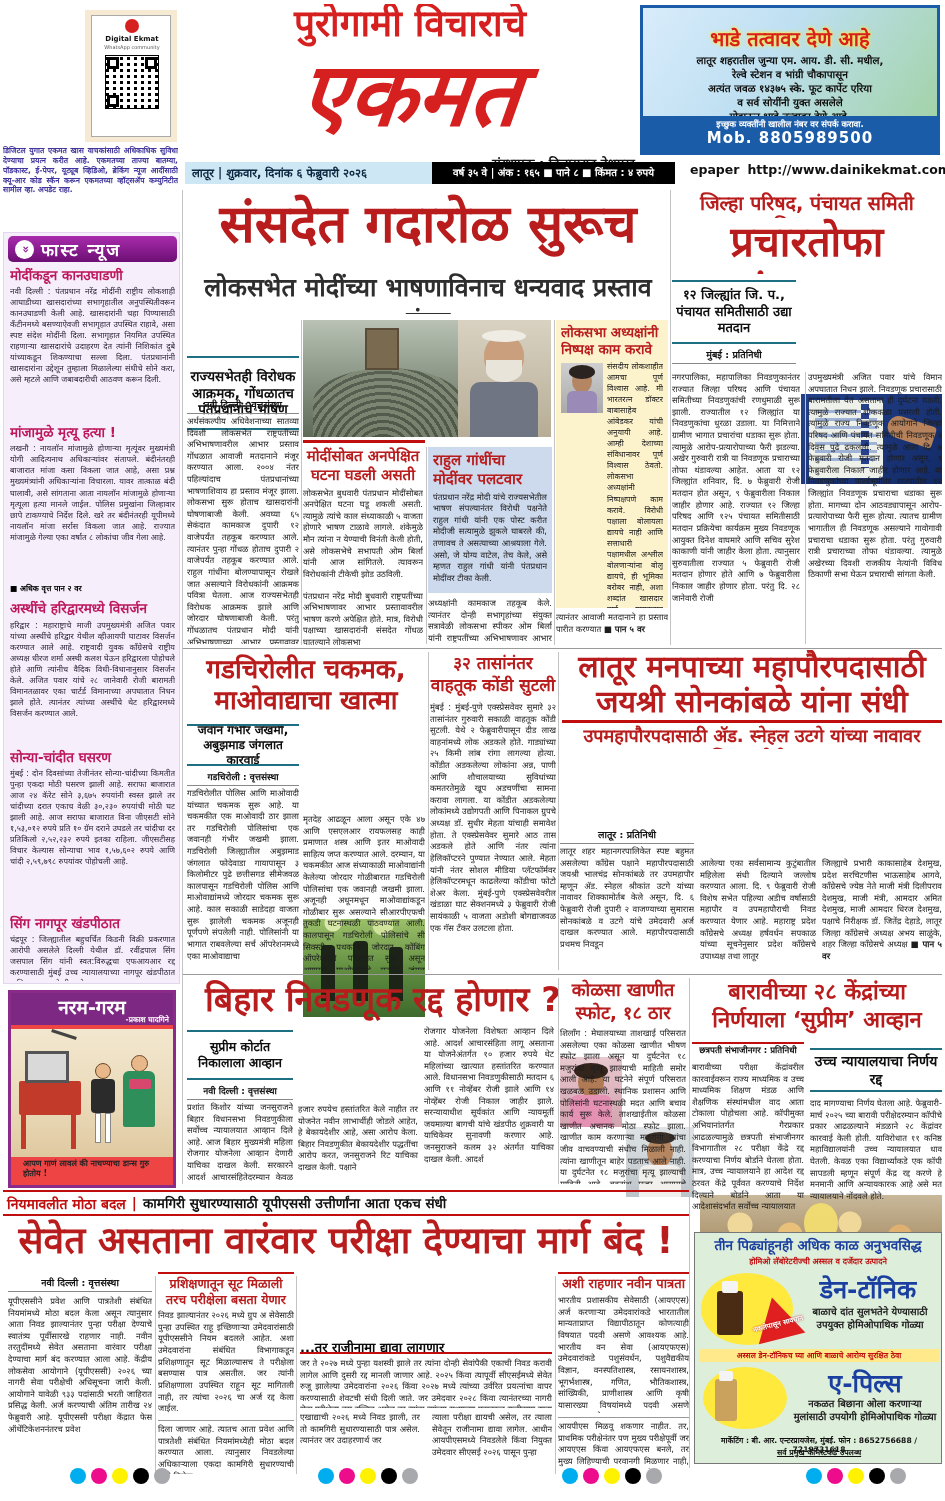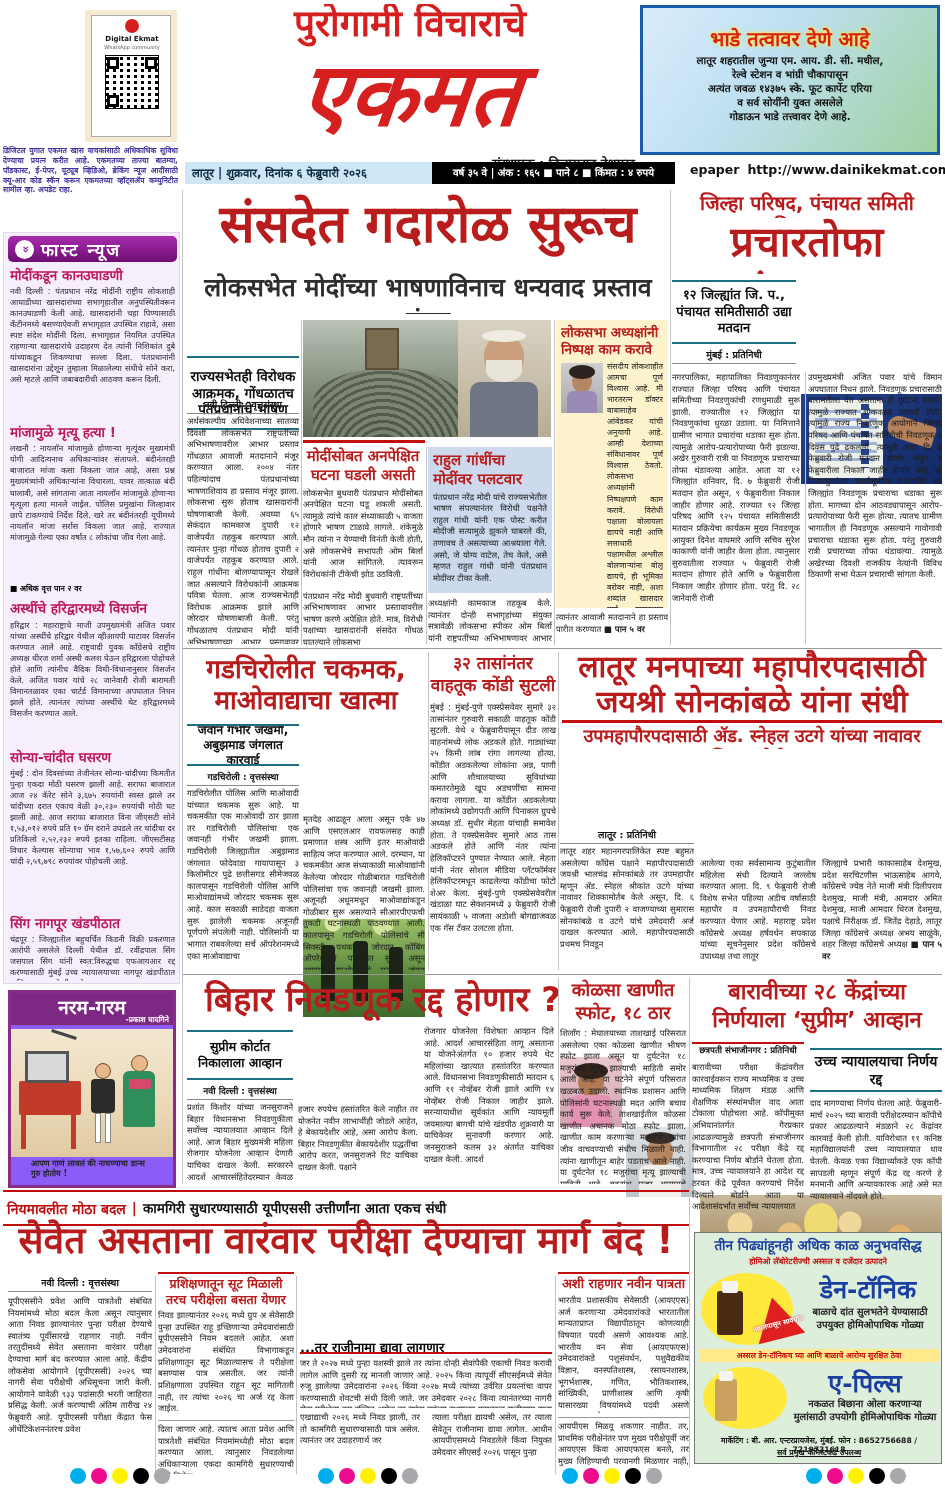--- a/index.html
+++ b/index.html
@@ -56,20 +56,24 @@
   <div class="ab red" id="logo" style="left:185px;top:46px;width:450px;height:108px;font-size:88px;text-align:center;line-height:1.12;overflow:hidden;">एकमत</div>
   <div class="ab" style="left:330px;top:154px;width:305px;font-size:13px;font-weight:bold;text-align:right;color:#111;">संस्थापक : विलासराव देशमुख</div>
 
   <div class="ab" id="rentad" style="left:640px;top:5px;width:300px;height:150px;">
     <div style="text-align:center;font-size:20px;font-weight:bold;color:#d6201f;text-shadow:0 0 2px #ffe93c,0 0 4px #ffe93c;margin-top:17px;">भाडे तत्वावर देणे आहे</div>
     <div style="white-space:pre-line;text-align:center;font-size:10.3px;font-weight:bold;color:#10100f;line-height:1.35;margin-top:2px;">लातूर शहरातील जुन्या एम. आय. डी. सी. मधील,
 रेल्वे स्टेशन व भांग्री चौकापासून
 अत्यंत जवळ १४३७५ स्के. फूट कार्पेट एरिया
 व सर्व सोयींनी युक्त असलेले
 गोडाऊन भाडे तत्त्वावर देणे आहे.</div>
+    <div class="ab" style="left:0;bottom:0;width:100%;height:36px;background:#1b5ca8;color:#fff;text-align:center;">
+      <div style="font-size:8.5px;font-weight:bold;margin-top:2px;">इच्छुक व्यक्तींनी खालील नंबर वर संपर्क करावा.</div>
+      <div style="font-size:15px;font-weight:bold;letter-spacing:1px;">Mob. 8805989500</div>
+    </div>
   </div>
 
   <div class="ab" style="left:690px;top:158px;width:250px;height:22px;font-size:12.5px;font-weight:bold;color:#111;display:flex;align-items:center;gap:4px;">
     <span>epaper</span>
     <span style="display:inline-block;width:12px;height:12px;border-radius:50%;background:#d6201f;"></span>
     <span>http://www.dainikekmat.com</span>
   </div>
 
   <div class="ab" style="left:185px;top:162px;width:490px;height:22px;background:#cde7f4;">
     <span style="position:absolute;left:7px;top:3px;font-size:11.5px;font-weight:bold;color:#0b2740;">लातूर | शुक्रवार, दिनांक ६ फेब्रुवारी २०२६</span>
@@ -99,40 +103,40 @@
         <div class="fn-h">सोन्या-चांदीत घसरण</div>
         <div class="fn-b" style="height:140px;overflow:hidden;">मुंबई : दोन दिवसांच्या तेजीनंतर सोन्या-चांदीच्या किमतीत पुन्हा एकदा मोठी घसरण झाली आहे. सराफा बाजारात आज २४ कॅरेट सोने ३,६७५ रुपयांनी स्वस्त झाले तर चांदीच्या दरात एकाच वेळी ३०,२३० रुपयांची मोठी घट झाली आहे. आज सराफा बाजारात विना जीएसटी सोने १,५३,०१२ रुपये प्रति १० ग्रॅम दराने उघडले तर चांदीचा दर प्रतिकिलो २,५२,२३२ रुपये इतका राहिला. जीएसटीसह विचार केल्यास सोन्याचा भाव १,५७,६०२ रुपये आणि चांदी २,५९,७९८ रुपयांवर पोहोचली आहे.</div>
       </div>
       <div class="fn-item">
         <div class="fn-h">सिंग नागपूर खंडपीठात</div>
         <div class="fn-b" style="height:60px;overflow:hidden;">चंद्रपूर : जिल्ह्यातील बहुचर्चित किडनी विक्री प्रकरणात आरोपी असलेले दिल्ली येथील डॉ. रवींद्रपाल सिंग जसपाल सिंग यांनी स्वत:विरुद्धचा एफआयआर रद्द करण्यासाठी मुंबई उच्च न्यायालयाच्या नागपूर खंडपीठात याचिका दाखल केली आहे.</div>
       </div>
     </div>
   </div>
 
-  <div class="ab" style="left:8px;top:990px;width:168px;height:198px;border:3px solid #8a2b8a;background:#8b5cf6;">
+  <div class="ab" style="left:8px;top:990px;width:168px;height:198px;border:3px solid #8a2b8a;background:#ef4444;">
     <div style="height:32px;background:#7d2882;position:relative;">
       <span style="position:absolute;left:0;top:1px;width:100%;text-align:center;color:#fff;font-weight:bold;font-size:19px;">नरम-गरम</span>
       <span style="position:absolute;right:4px;top:21px;color:#fff;font-size:7.5px;font-weight:bold;">-प्रकाश घादगिने</span>
     </div>
     <div class="ph" style="width:162px;height:128px;margin-top:4px;background:linear-gradient(180deg,#f2e7cf 0%,#ead9b8 60%,#dfc9a0 100%);">
       <div class="ab" style="left:8px;top:52px;width:62px;height:34px;background:#c23a2a;border-radius:2px;"></div>
       <div class="ab" style="left:10px;top:86px;width:5px;height:34px;background:#c23a2a;"></div>
       <div class="ab" style="left:60px;top:86px;width:5px;height:34px;background:#c23a2a;"></div>
       <div class="ab" style="left:14px;top:22px;width:44px;height:32px;background:#d9d9d9;border:3px solid #555;"></div>
       <div class="ab" style="left:84px;top:34px;width:16px;height:16px;border-radius:50%;background:#e8b88a;border:1px solid #6b4a2a;"></div>
       <div class="ab" style="left:80px;top:50px;width:24px;height:34px;background:#2b2b2b;border-radius:4px;"></div>
       <div class="ab" style="left:84px;top:84px;width:6px;height:30px;background:#fff;border:1px solid #888;"></div>
       <div class="ab" style="left:94px;top:84px;width:6px;height:30px;background:#fff;border:1px solid #888;"></div>
       <div class="ab" style="left:120px;top:26px;width:17px;height:17px;border-radius:50%;background:#e8b88a;border:1px solid #6b4a2a;"></div>
       <div class="ab" style="left:112px;top:42px;width:32px;height:56px;background:#2e8f5b;border-radius:6px 6px 2px 2px;"></div>
       <div class="ab" style="left:118px;top:50px;width:22px;height:10px;background:#d8486e;border-radius:2px;"></div>
       <div class="ab" style="left:40px;top:4px;width:26px;height:3px;background:#444;transform:rotate(18deg);"></div>
     </div>
-    <div style="padding:2px 20px;font-size:8px;font-weight:bold;color:#222;line-height:1.25;">आपण गाणं लावलं की नाचण्याचा डान्स गुरु होतोय !</div>
+    <div style="padding:2px 12px;font-size:8px;font-weight:bold;color:#222;line-height:1.25;">आपण गाणं लावलं की नाचण्याचा डान्स गुरु होतोय !</div>
   </div>
 
   <div class="ab hl" style="left:183px;top:192px;width:490px;height:76px;font-size:52px;line-height:1.25;">संसदेत गदारोळ सुरूच</div>
   <div class="ab hl" style="left:183px;top:272px;width:490px;height:42px;font-size:25px;color:#2e2e2e;line-height:1.3;">लोकसभेत मोदींच्या भाषणाविनाच धन्यवाद प्रस्ताव मंजूर</div>
 
   <div class="ab shd" style="left:187px;top:320px;width:112px;height:74px;font-size:13.5px;line-height:1.25;margin-top:36px;">राज्यसभेतही विरोधक आक्रमक, गोंधळातच पंतप्रधानांचे भाषण</div>
   <div class="ab by" style="left:187px;top:398px;width:112px;border-bottom:1px solid #888;padding-bottom:2px;">नवी दिल्ली : वृत्तसंस्था</div>
   <div class="ab bd" style="left:187px;top:416px;width:112px;height:228px;">अर्थसंकल्पीय अधिवेशनाच्या सातव्या दिवशी लोकसभेत राष्ट्रपतींच्या अभिभाषणावरील आभार प्रस्ताव गोंधळात आवाजी मतदानाने मंजूर करण्यात आला. २००४ नंतर पहिल्यांदाच पंतप्रधानांच्या भाषणाशिवाय हा प्रस्ताव मंजूर झाला. लोकसभा सुरू होताच खासदारांनी घोषणाबाजी केली. अवघ्या ६५ सेकंदात कामकाज दुपारी १२ वाजेपर्यंत तहकूब करण्यात आले. त्यानंतर पुन्हा गोंधळ होताच दुपारी २ वाजेपर्यंत तहकूब करण्यात आले. राहुल गांधींना बोलण्यापासून रोखले जात असल्याने विरोधकांनी आक्रमक पवित्रा घेतला. आज राज्यसभेतही विरोधक आक्रमक झाले आणि जोरदार घोषणाबाजी केली. परंतु गोंधळातच पंतप्रधान मोदी यांनी अभिभाषणाच्या आभार प्रस्तावावर विरोधकांच्या टीकेला उत्तर दिले.</div>
 
   <div class="ab ph" style="left:303px;top:320px;width:248px;height:117px;background:linear-gradient(180deg,#b9c2b4 0%,#8e998a 45%,#5f6a57 100%);">
@@ -241,21 +245,21 @@
 
   <div class="ab hl" style="left:560px;top:978px;width:126px;height:48px;font-size:18px;line-height:1.3;">कोळसा खाणीत स्फोट, १८ ठार</div>
   <div class="ab bd" style="left:560px;top:1028px;width:126px;height:156px;">शिलाँग : मेघालयाच्या ताशखाई परिसरात असलेल्या एका कोळसा खाणीत भीषण स्फोट झाला असून या दुर्घटनेत १८ मजुरांचा मृत्यू झाल्याची माहिती समोर आली आहे. या घटनेने संपूर्ण परिसरात खळबळ उडाली. स्थानिक प्रशासन आणि पोलिसांनी घटनास्थळी मदत आणि बचाव कार्य सुरू केले. ताशखाईतील कोळसा खाणीत अचानक मोठा स्फोट झाला. खाणीत काम करणाऱ्या मजुरांना त्यांचा जीव वाचवण्याची संधीच मिळाली नाही. त्यांना खाणीतून बाहेर पडताच आले नाही. या दुर्घटनेत १८ मजुरांचा मृत्यू झाल्याची माहिती आहे. बहुतांश मजूर आसामचे आहेत.</div>
 
   <div class="ab hl" style="left:692px;top:978px;width:250px;height:58px;font-size:22px;line-height:1.25;">बारावीच्या २८ केंद्रांच्या निर्णयाला ‘सुप्रीम’ आव्हान</div>
   <div class="ab by" style="left:692px;top:1042px;width:112px;border-top:2px solid #c00d0d;padding-top:0;font-size:8.6px;">छत्रपती संभाजीनगर : प्रतिनिधी</div>
   <div class="ab bd" style="left:692px;top:1062px;width:112px;height:166px;">बारावीच्या परीक्षा केंद्रांवरील कारवाईवरून राज्य माध्यमिक व उच्च माध्यमिक शिक्षण मंडळ आणि शैक्षणिक संस्थांमधील वाद आता टोकाला पोहोचला आहे. कॉपीमुक्त अभियानांतर्गत गैरप्रकार आढळल्यामुळे छत्रपती संभाजीनगर विभागातील २८ परीक्षा केंद्रे रद्द करण्याचा निर्णय बोर्डाने घेतला होता. मात्र, उच्च न्यायालयाने हा आदेश रद्द ठरवत केंद्रे पूर्ववत करण्याचे निर्देश दिल्याने बोर्डाने आता या आदेशासंदर्भात सर्वोच्च न्यायालयात</div>
   <div class="ab shd" style="left:810px;top:1048px;width:132px;height:44px;font-size:14px;line-height:1.3;">उच्च न्यायालयाचा निर्णय रद्द</div>
   <div class="ab bd" style="left:810px;top:1098px;width:132px;height:130px;">दाद मागण्याचा निर्णय घेतला आहे. फेब्रुवारी-मार्च २०२५ च्या बारावी परीक्षेदरम्यान कॉपीचे प्रकार आढळल्याने मंडळाने २८ केंद्रांवर कारवाई केली होती. याविरोधात ११ कनिष्ठ महाविद्यालयांनी उच्च न्यायालयात धाव घेतली. केवळ एका विद्यार्थ्याकडे एक कॉपी सापडली म्हणून संपूर्ण केंद्र रद्द करणे हे मनमानी आणि अन्यायकारक आहे असे मत न्यायालयाने नोंदवले होते.</div>
 
-  <div class="ab" style="left:3px;top:1190px;width:686px;height:36px;border-top:2px solid #c00d0d;border-bottom:2px solid #c00d0d;display:flex;align-items:center;gap:6px;">
+  <div class="ab" style="left:3px;top:1190px;width:686px;height:26px;border-top:2px solid #c00d0d;border-bottom:2px solid #c00d0d;display:flex;align-items:center;gap:6px;">
     <span style="font-size:14px;font-weight:bold;color:#c00d0d;margin-left:4px;">नियमावलीत मोठा बदल</span>
     <span style="font-size:14px;font-weight:bold;color:#c00d0d;">|</span>
     <span style="font-size:13.5px;font-weight:bold;color:#111;">कामगिरी सुधारण्यासाठी यूपीएससी उत्तीर्णांना आता एकच संधी</span>
   </div>
   <div class="ab hl" style="left:3px;top:1218px;width:686px;height:52px;font-size:37px;line-height:1.25;">सेवेत असताना वारंवार परीक्षा देण्याचा मार्ग बंद !</div>
 
   <div class="ab" style="left:8px;top:1276px;width:144px;height:198px;overflow:hidden;">
     <div class="by" style="border-bottom:1px solid #888;padding-bottom:2px;margin-bottom:4px;">नवी दिल्ली : वृत्तसंस्था</div>
     <div class="bd" style="height:176px;">यूपीएससीने प्रवेश आणि पात्रतेशी संबंधित नियमांमध्ये मोठा बदल केला असून त्यानुसार आता निवड झाल्यानंतर पुन्हा परीक्षा देण्याचे स्वातंत्र्य पूर्वीसारखे राहणार नाही. नवीन तरतुदींमध्ये सेवेत असताना वारंवार परीक्षा देण्याचा मार्ग बंद करण्यात आला आहे. केंद्रीय लोकसेवा आयोगाने (यूपीएससी) २०२६ च्या नागरी सेवा परीक्षेची अधिसूचना जारी केली. आयोगाने यावेळी ९३३ पदांसाठी भरती जाहिरात प्रसिद्ध केली. अर्ज करण्याची अंतिम तारीख २४ फेब्रुवारी आहे. यूपीएससी परीक्षा केंद्रात फेस ऑथेंटिकेशननंतरच प्रवेश</div>
   </div>

